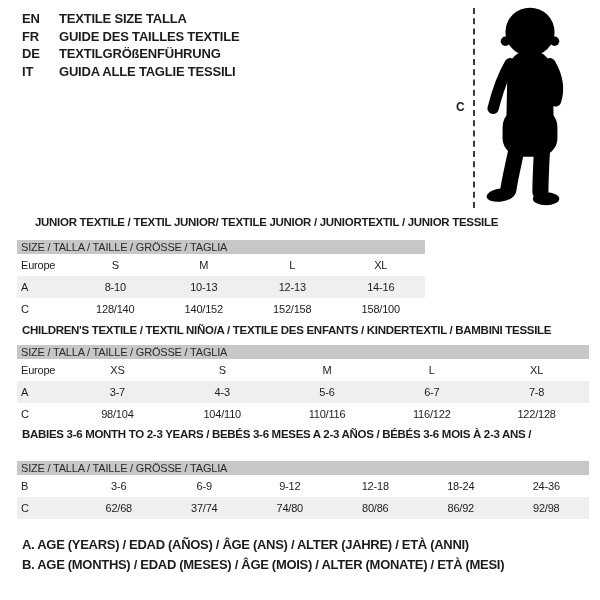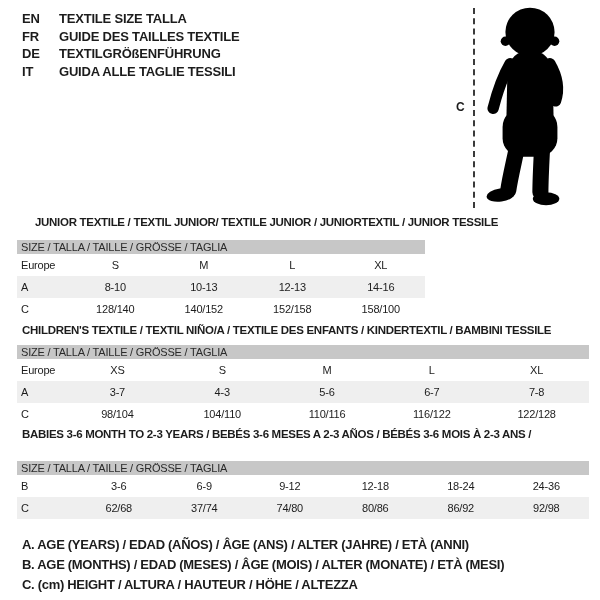--- a/index.html
+++ b/index.html
@@ -198,14 +198,13 @@
       <td>80/86</td>
       <td>86/92</td>
       <td>92/98</td>
     </tr>
   </tbody>
 </table>
 
 <div class="legend">
   <div class="legend-line">A. AGE (YEARS) / EDAD (AÑOS) / ÂGE (ANS) / ALTER (JAHRE) / ETÀ (ANNI)</div>
   <div class="legend-line">B. AGE (MONTHS) / EDAD (MESES) / ÂGE (MOIS) / ALTER (MONATE) / ETÀ (MESI)</div>
-  <div class="legend-line">C. (cm) HEIGHT / ALTURA / HAUTEUR / HÖHE / ALTEZZA</div>
 </div>
 
 </body></html>

